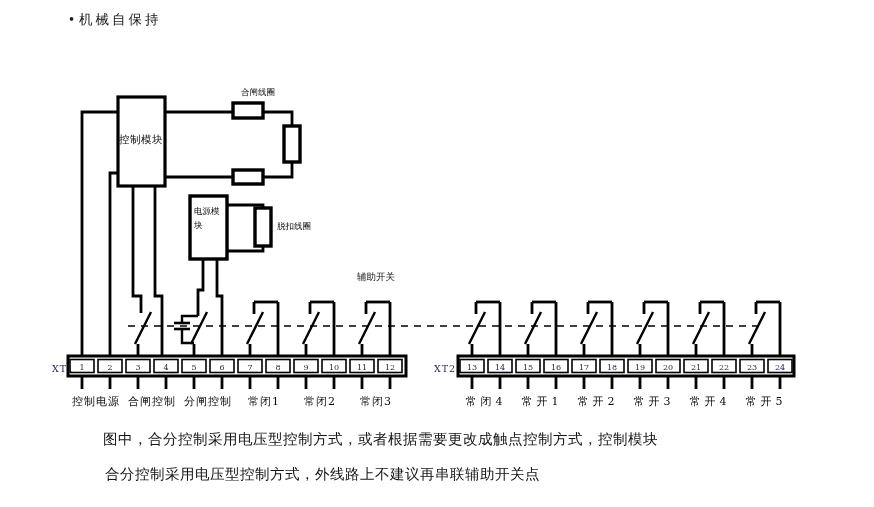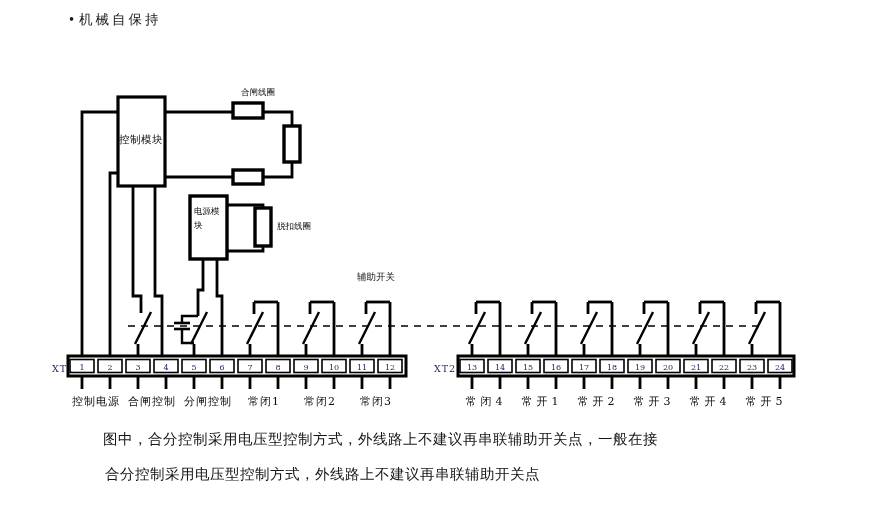--- a/index.html
+++ b/index.html
@@ -249,16 +249,16 @@
         <text x="376" y="405" text-anchor="middle" class="grp1">常闭3</text>
         <text x="486" y="405" text-anchor="middle" class="grp2">常闭4</text>
         <text x="542" y="405" text-anchor="middle" class="grp2">常开1</text>
         <text x="598" y="405" text-anchor="middle" class="grp2">常开2</text>
         <text x="654" y="405" text-anchor="middle" class="grp2">常开3</text>
         <text x="710" y="405" text-anchor="middle" class="grp2">常开4</text>
         <text x="766" y="405" text-anchor="middle" class="grp2">常开5</text>
       </g>
   </svg>
 
-  <div class="footer-line l1">图中，合分控制采用电压型控制方式，外线路上不建议再串联辅助开关点，一般在接</div>
+  <div class="footer-line l1">图中，合分控制采用电压型控制方式，或者根据需要更改成触点控制方式，控制模块</div>
   <div class="footer-line l2">合分控制采用电压型控制方式，外线路上不建议再串联辅助开关点</div>
 
 </div>
 
 </body></html>

